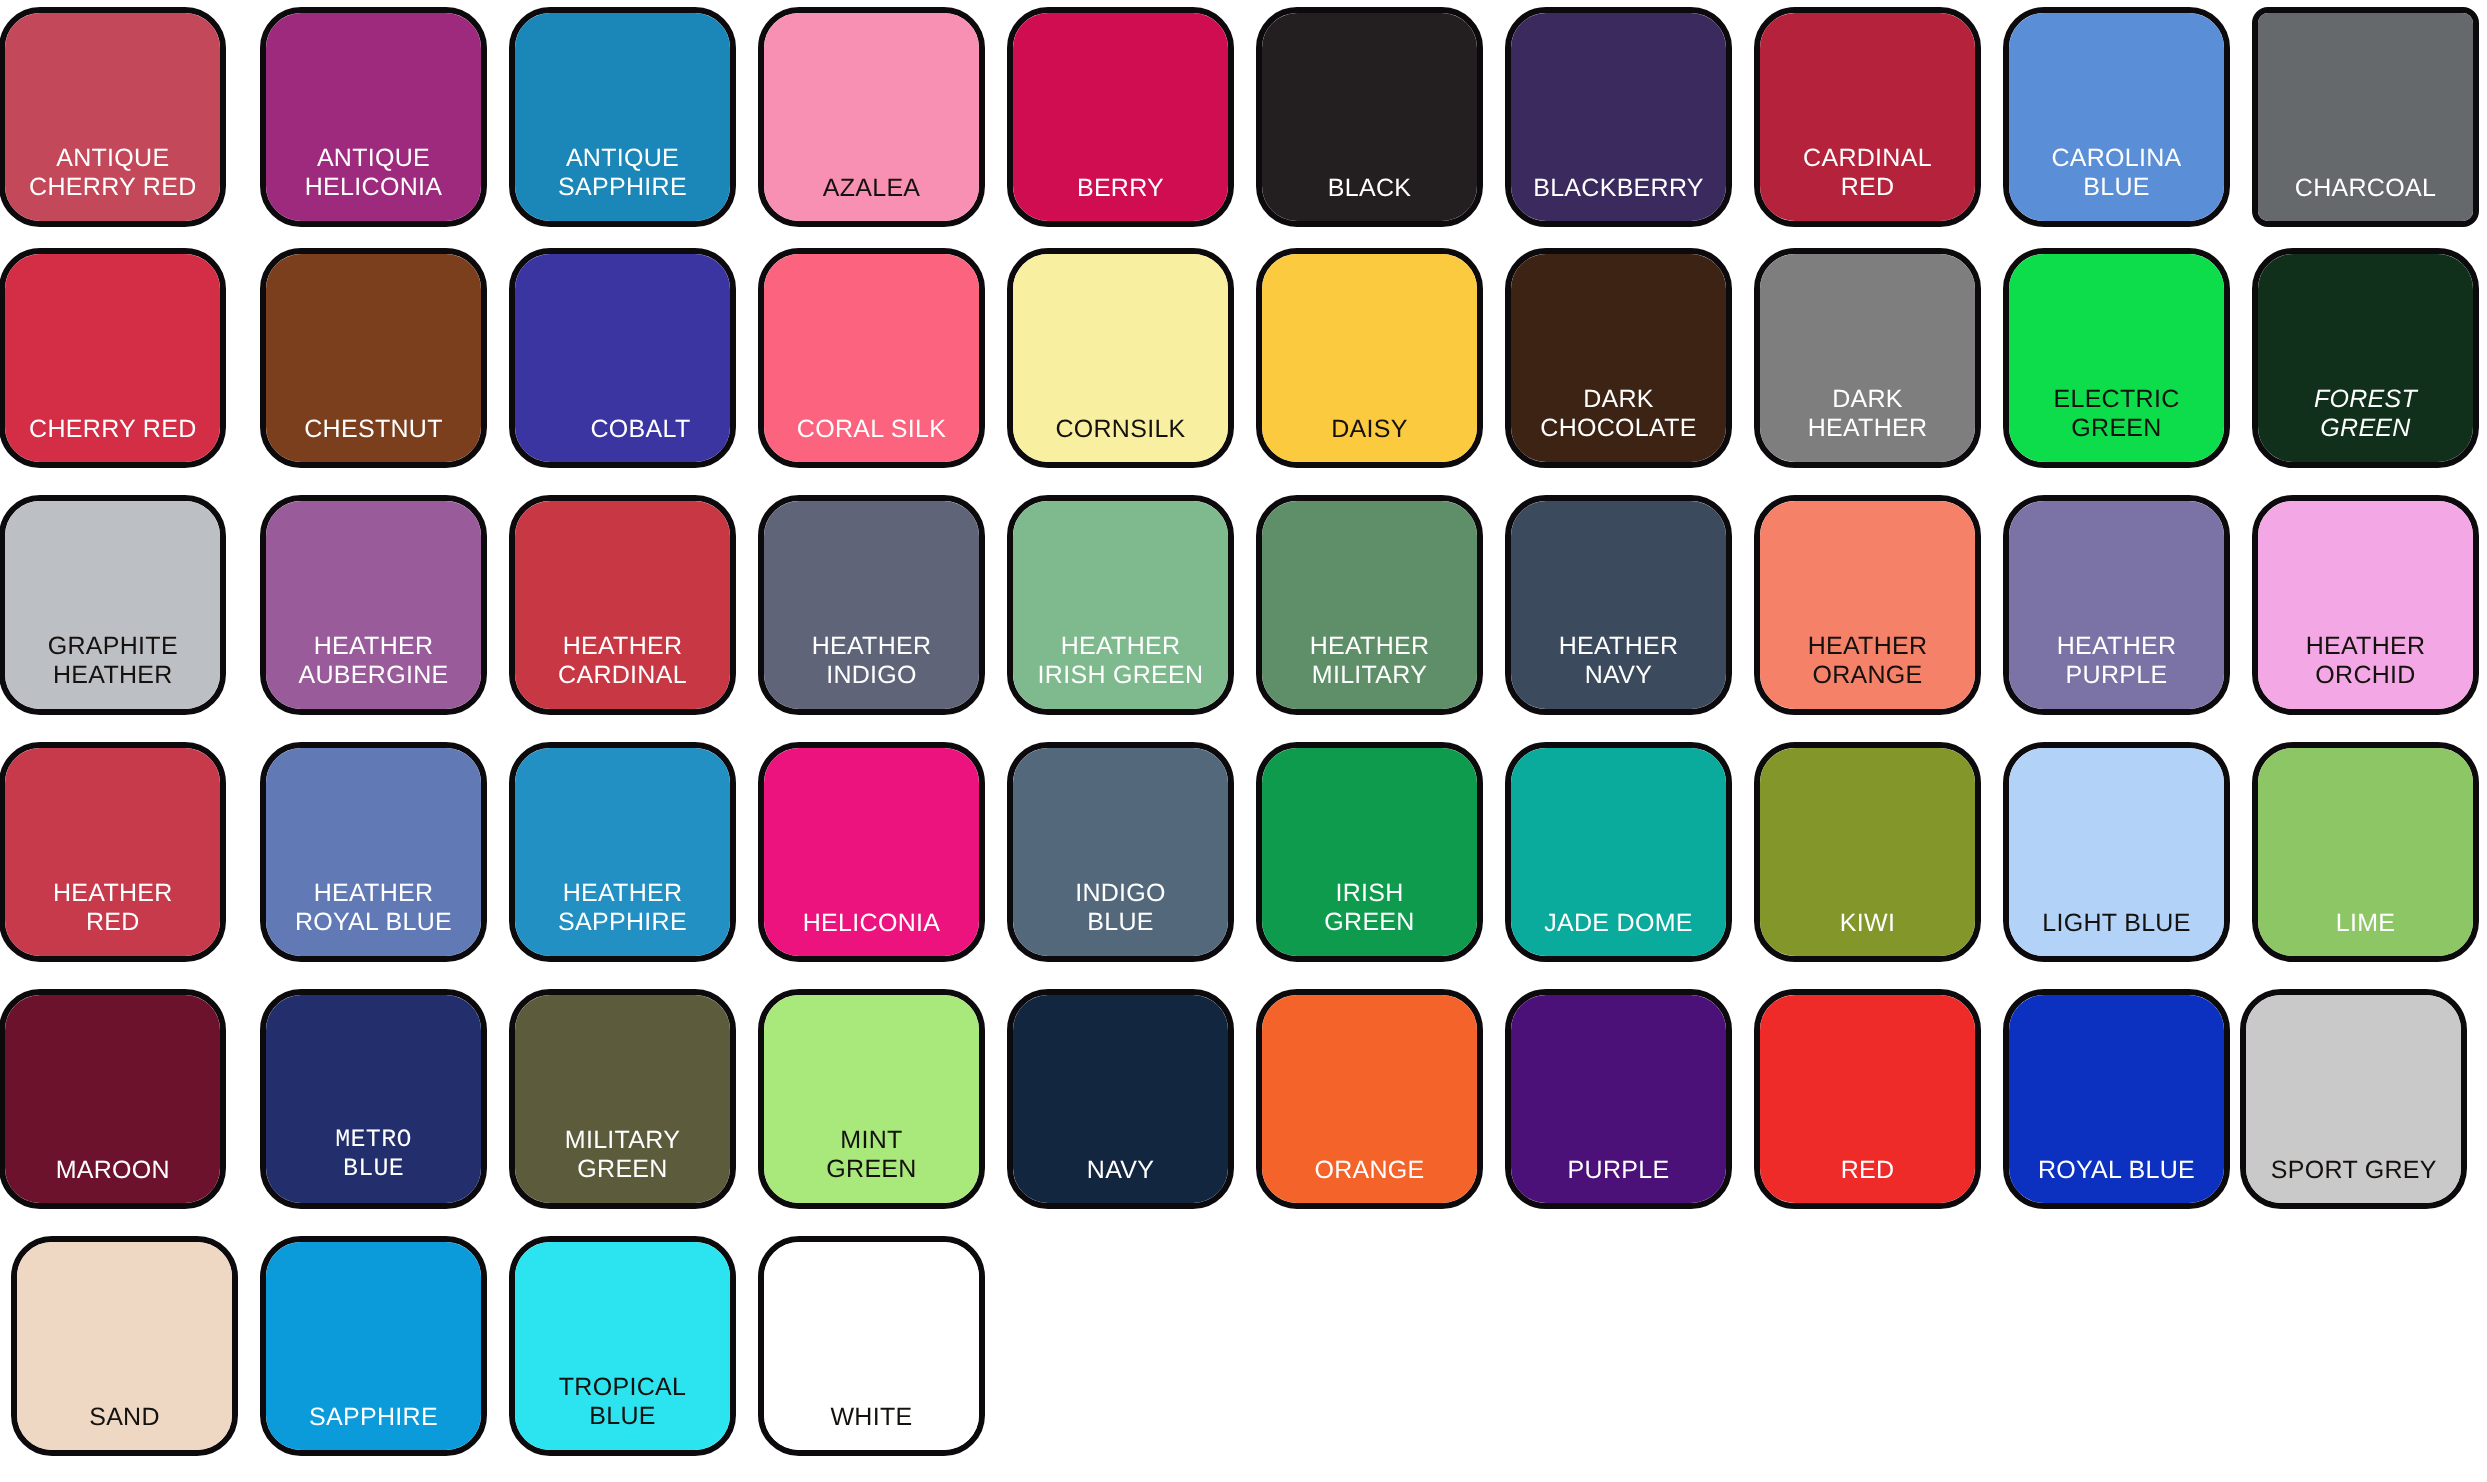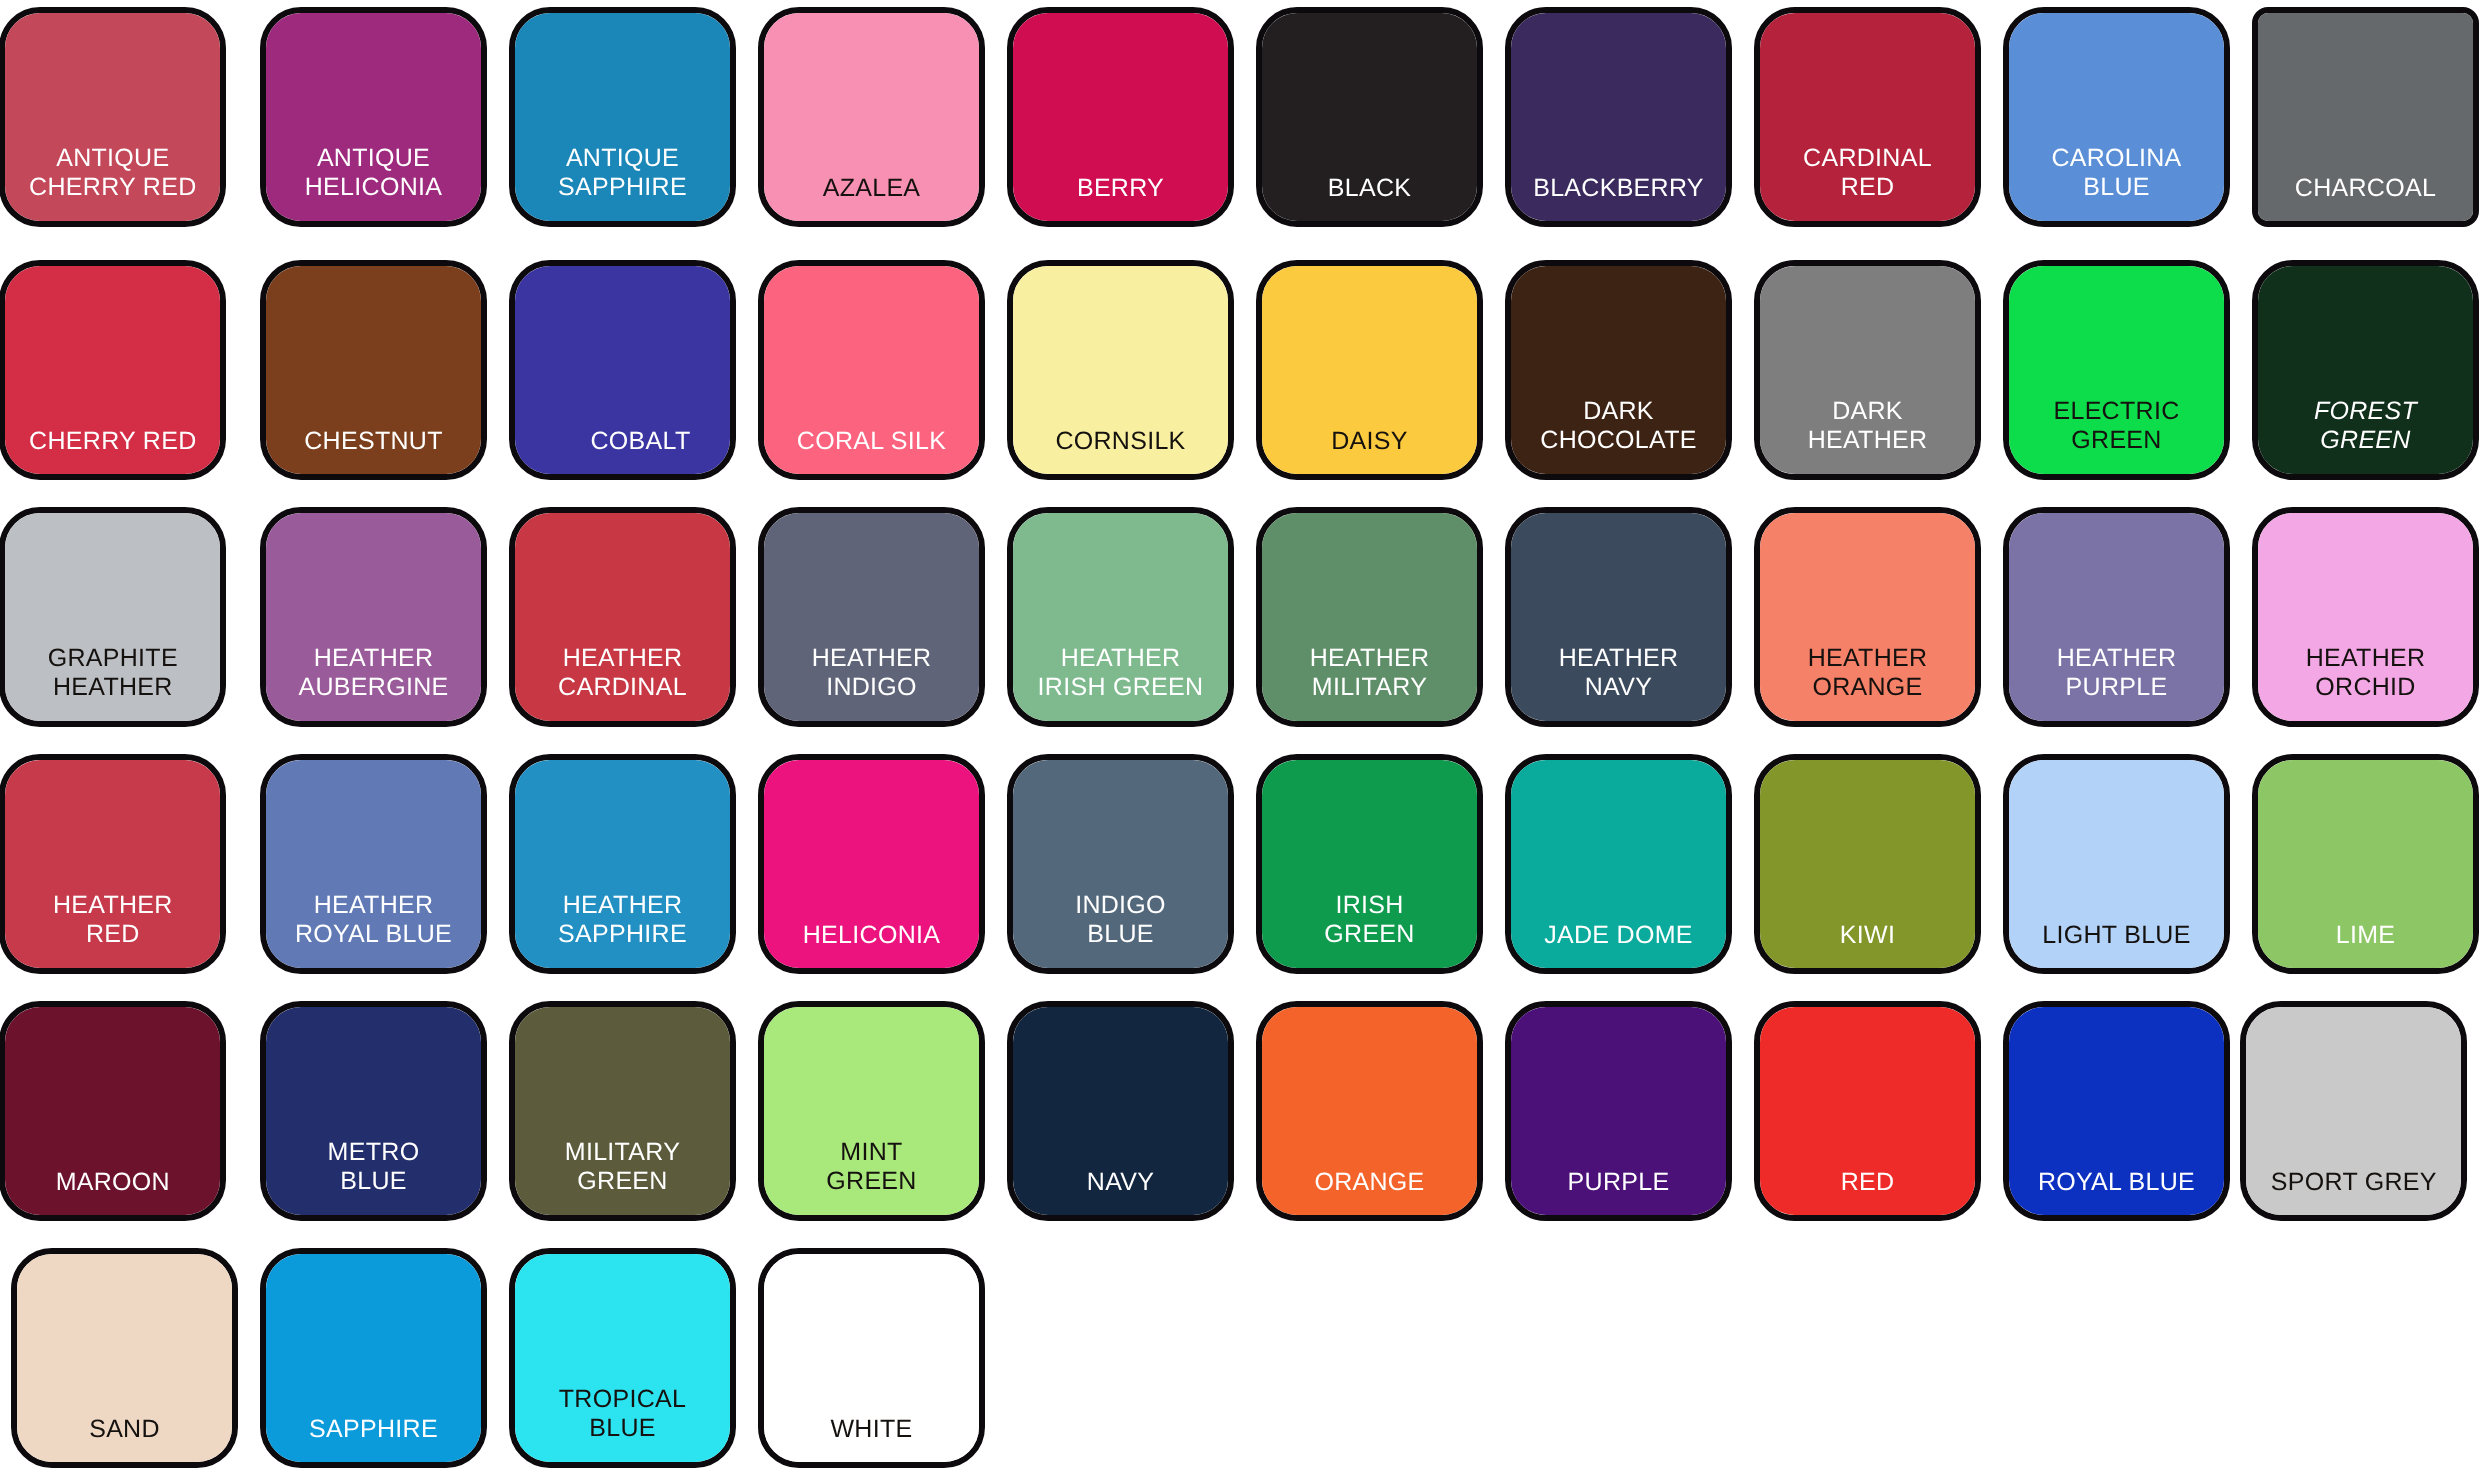--- a/index.html
+++ b/index.html
@@ -46,21 +46,21 @@
 
   
   .swatch-cell.col-0 .swatch {
     margin-left: -23.4px;
   }
   .swatch-cell.row-0 .swatch {
     margin-bottom: 20px;
   }
 
   .swatch-cell:not(.row-0) .swatch {
-    margin-bottom: 14px;
+    margin-bottom: 26px;
   }
 
   .swatch-fill {
     position: absolute;
     inset: 0;
   }
 
   
   .swatch.heather .swatch-fill {
     background-image:
@@ -375,21 +375,21 @@
         <div class="swatch-label light one-line">LIME</div>
       </div>
     </div>
     <div class="swatch-cell row-4 col-0">
       <div class="swatch" style="border-color: rgb(13, 10, 13);">
         <div class="swatch-fill" style="background: rgb(109, 18, 44);"></div>
         <div class="swatch-label light one-line">MAROON</div>
       </div>
     </div>
     <div class="swatch-cell row-4 col-1">
-      <div class="swatch" style="border-color: rgb(13, 10, 13);">
+      <div class="swatch" style="border-color: rgb(13, 10, 13); font-family: Liberation Mono, monospace;">
         <div class="swatch-fill" style="background: rgb(35, 47, 108);"></div>
         <div class="swatch-label light two-line">METRO
 BLUE</div>
       </div>
     </div>
     <div class="swatch-cell row-4 col-2">
       <div class="swatch" style="border-color: rgb(13, 10, 13);">
         <div class="swatch-fill" style="background: rgb(92, 92, 61);"></div>
         <div class="swatch-label light two-line">MILITARY
 GREEN</div>

